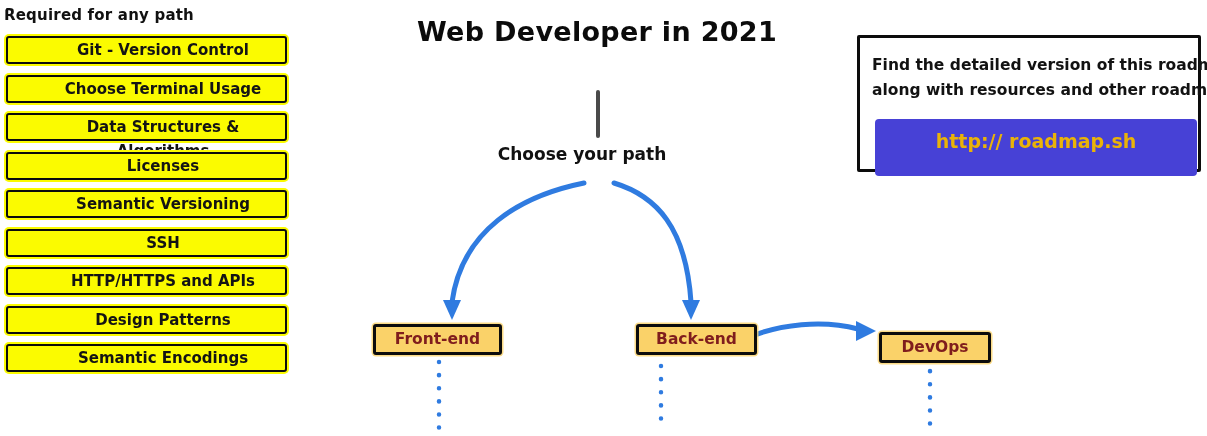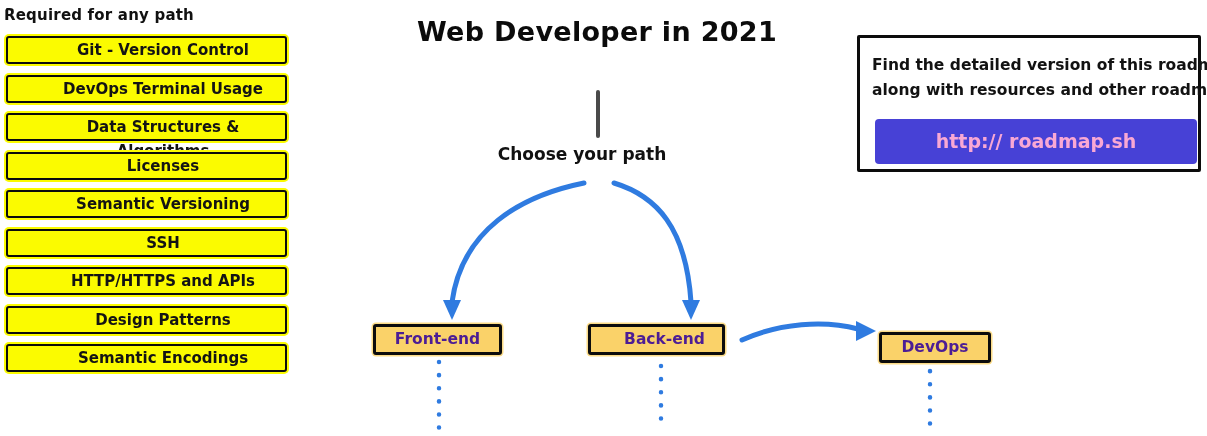--- a/index.html
+++ b/index.html
@@ -94,25 +94,25 @@
 
   .path-box {
     position: absolute;
     background: #FAD269;
     border: 3px solid #0c0c0c;
     border-radius: 3px;
     box-shadow: 0 0 0 1.5px rgba(250, 210, 105, 0.8);
     text-align: center;
     font-size: 15.5px;
     font-weight: 700;
-    color: #4c1d95;
+    color: #7f1d1d;
     cursor: pointer;
   }
   .path-front { left: 373px; top: 324px; width: 123px; height: 25px; line-height: 25px; }
-  .path-back  { left: 588px; top: 324px; width: 115px; height: 25px; line-height: 25px; padding-left: 16px; }
+  .path-back  { left: 636px; top: 324px; width: 115px; height: 25px; line-height: 25px; }
   .path-devops{ left: 879px; top: 332px; width: 106px; height: 25px; line-height: 25px; }
 
   
   .info-box {
     position: absolute;
     left: 857px;
     top: 35px;
     width: 338px;
     height: 131px;
     background: #ffffff;
@@ -125,40 +125,40 @@
     font-weight: 600;
     color: #121212;
     line-height: 25px;
     white-space: nowrap;
   }
   .roadmap-button {
     position: absolute;
     left: 15px;
     top: 81px;
     width: 322px;
-    height: 45px;
+    height: 57px;
     background: #4741D6;
     border-radius: 4px;
-    color: #f9a8d4;
+    color: #eab308;
     font-size: 19px;
     font-weight: 700;
     text-align: center;
     line-height: 45px;
     cursor: pointer;
   }
 </style>
 </head>
 <body>
 
 <div class="canvas">
 
   <div class="sidebar-header">Required for any path</div>
   <div class="topic-list">
     <div class="topic-box">Git - Version Control</div>
-    <div class="topic-box">DevOps Terminal Usage</div>
+    <div class="topic-box">Choose Terminal Usage</div>
     <div class="topic-box">Data Structures &amp; Algorithms</div>
     <div class="topic-box">Licenses</div>
     <div class="topic-box">Semantic Versioning</div>
     <div class="topic-box">SSH</div>
     <div class="topic-box">HTTP/HTTPS and APIs</div>
     <div class="topic-box">Design Patterns</div>
     <div class="topic-box">Semantic Encodings</div>
   </div>
 
   <div class="page-title">Web Developer in 2021</div>

